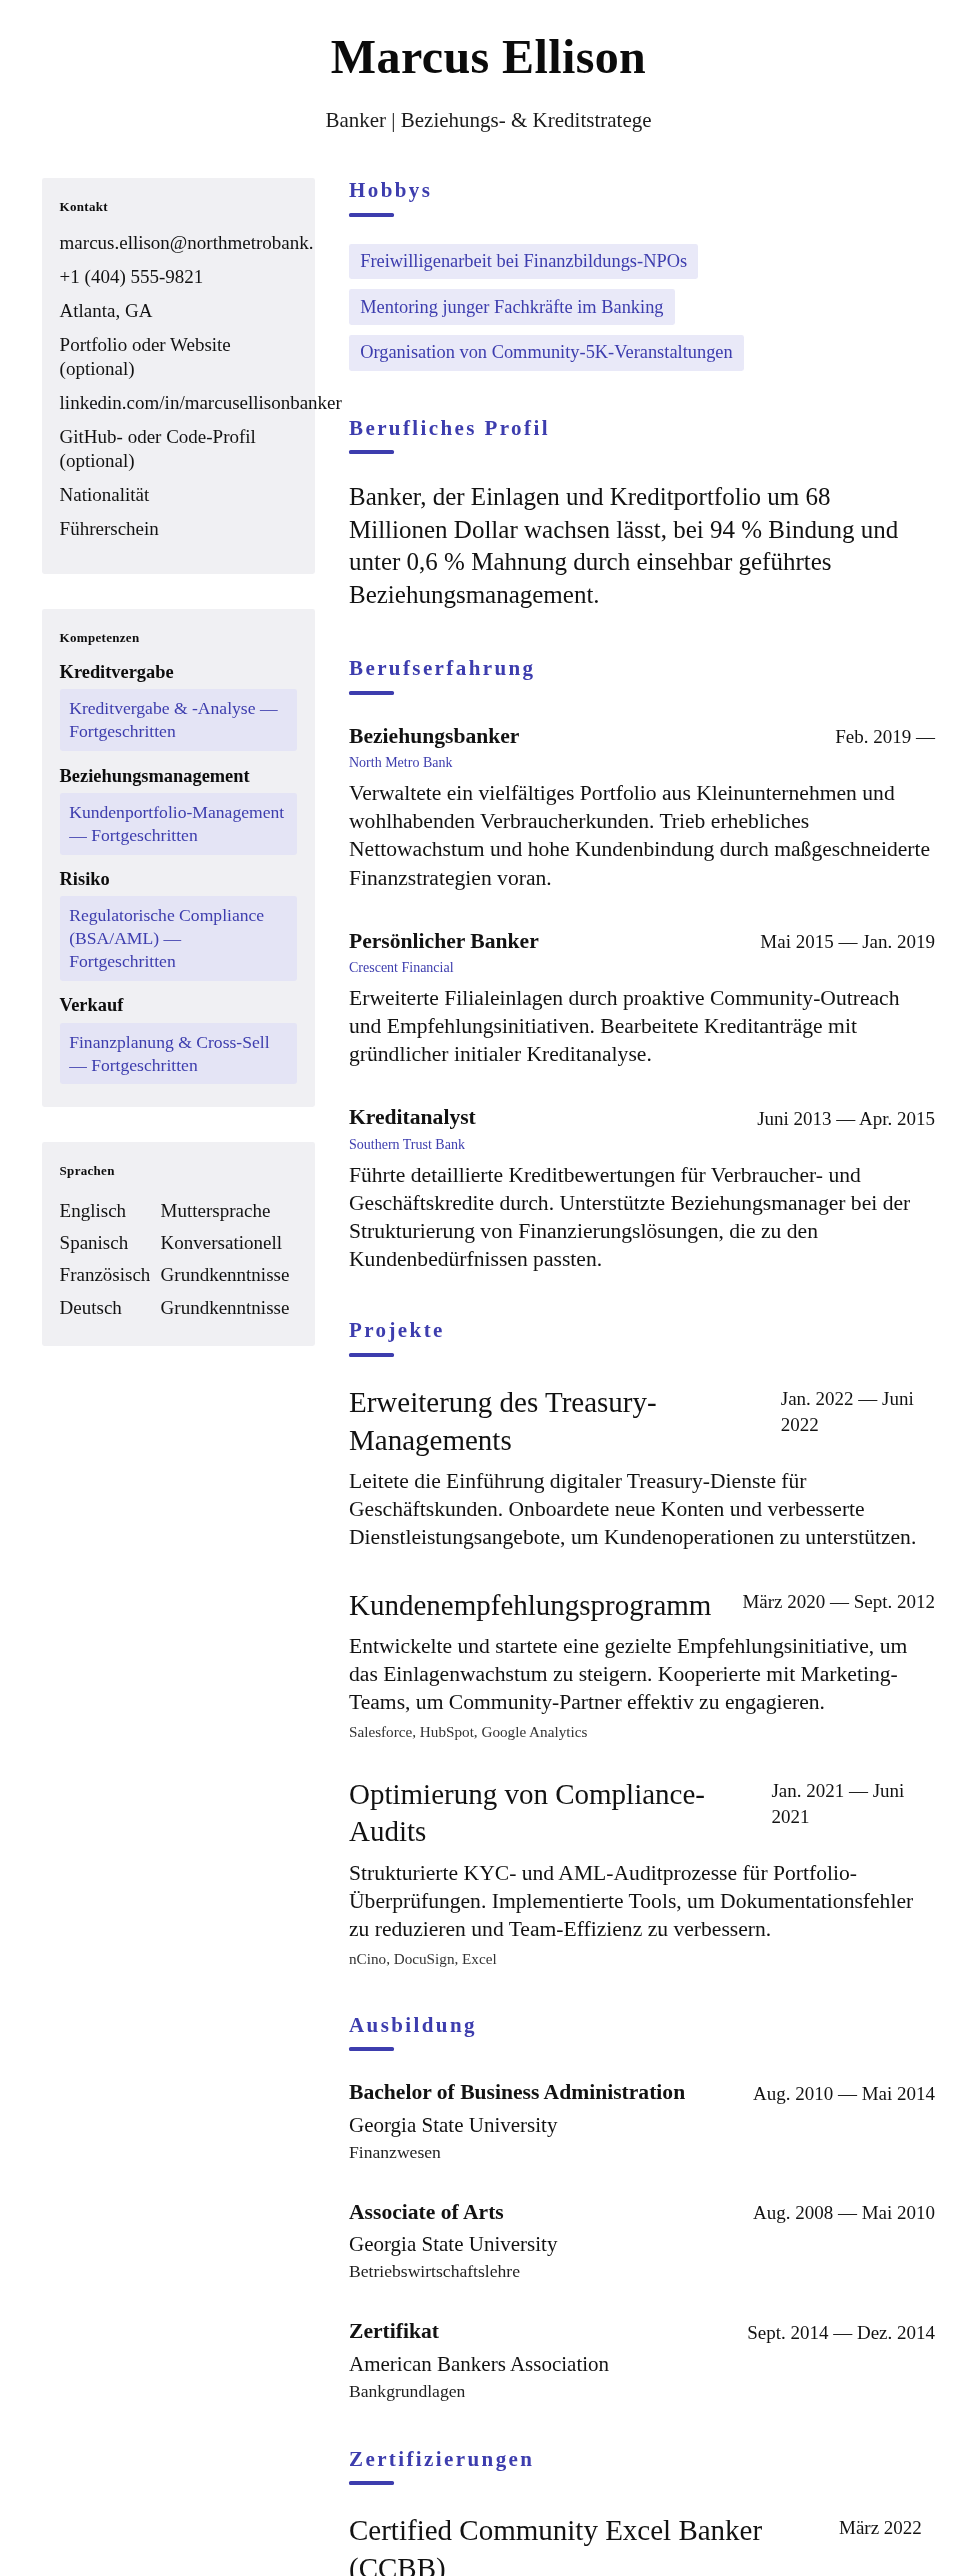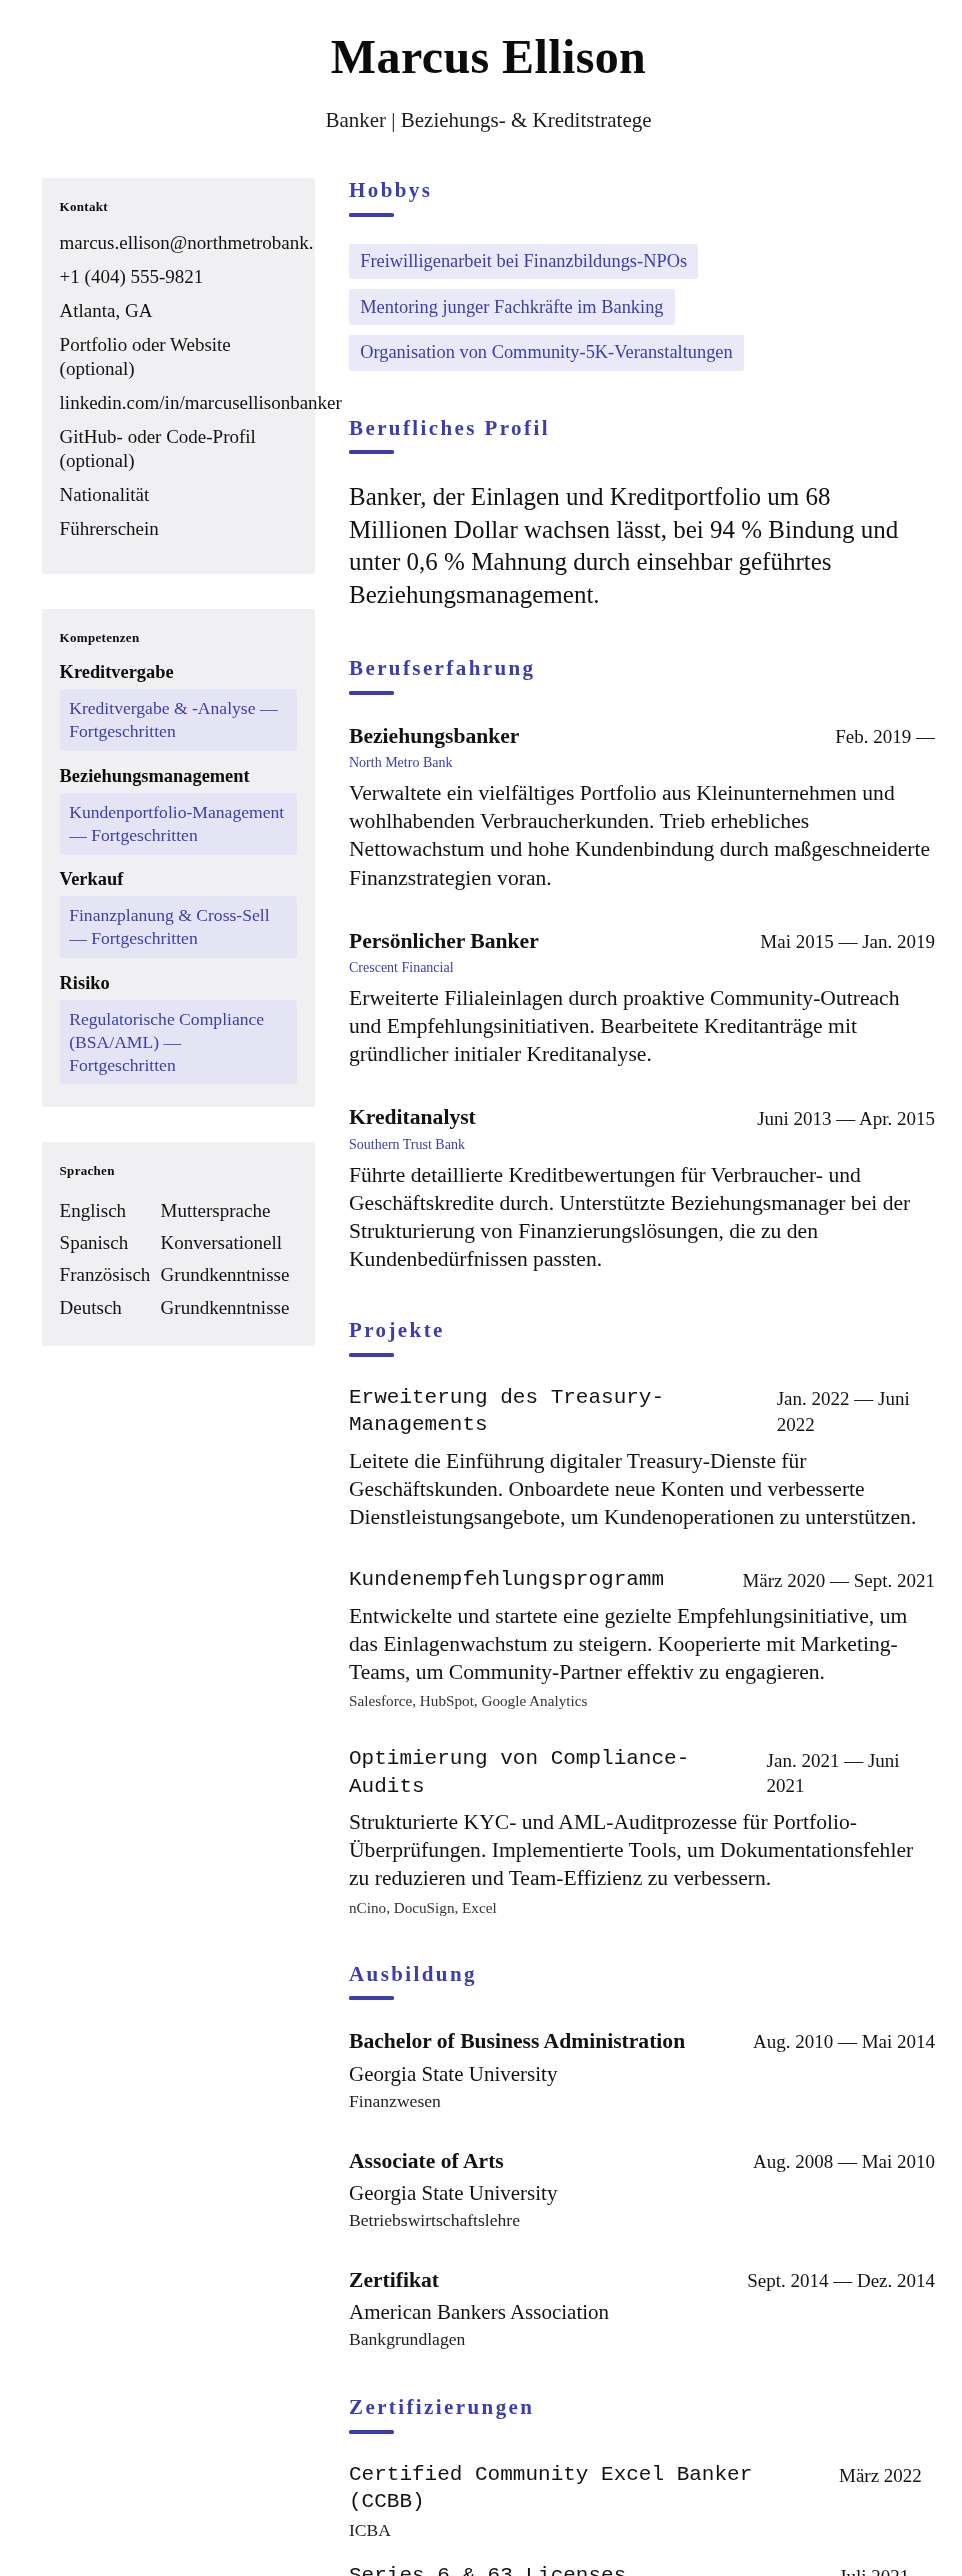--- a/index.html
+++ b/index.html
@@ -56,21 +56,21 @@
     font-size:18.4px; padding:7.2px 11.2px; border-radius:2.4px; margin-bottom:10.4px;
   }
 
   
   .profile-text { font-size:25px; line-height:1.3; }
 
   
   .entry { margin-bottom:35px; }
   .entry-head { display:flex; gap:19px; }
   .role, .degree { flex:1 1 auto; font-size:21.6px; font-weight:700; line-height:1.3; }
-  .pname, .cname { flex:1 1 auto; font-size:21px; font-weight:400; line-height:1.3;font-family:Liberation Mono, monospace; }
+  .pname, .cname { flex:1 1 auto; font-size:29px; font-weight:400; line-height:1.3; }
   .date {
     flex:0 1 auto; min-width:96px;
     font-size:19px; line-height:1.35; text-align:left;
     padding-top:2.4px; color:#121212;
   }
   .company { margin-top:5.6px; font-size:14px; color:var(--accent,#3d3dae); }
   .desc { margin-top:8px; font-size:21.6px; font-weight:400; line-height:1.3; }
   .tools { margin-top:6.4px; font-size:15.2px; color:#333333; }
   .school { margin-top:6.4px; font-size:21px; }
   .field, .issuer { margin-top:4px; font-size:17.6px; color:#222222; }
@@ -106,26 +106,26 @@
         <h2>Kompetenzen</h2>
         <div class="skill-group">
           <div class="skill-cat">Kreditvergabe</div>
           <div class="skill-pill">Kreditvergabe &amp; -Analyse — Fortgeschritten</div>
         </div>
         <div class="skill-group">
           <div class="skill-cat">Beziehungsmanagement</div>
           <div class="skill-pill">Kundenportfolio-Management — Fortgeschritten</div>
         </div>
         <div class="skill-group">
+          <div class="skill-cat">Risiko</div>
+          <div class="skill-pill">Regulatorische Compliance (BSA/AML) — Fortgeschritten</div>
+        </div>
+        <div class="skill-group">
           <div class="skill-cat">Verkauf</div>
           <div class="skill-pill">Finanzplanung &amp; Cross-Sell — Fortgeschritten</div>
-        </div>
-        <div class="skill-group">
-          <div class="skill-cat">Risiko</div>
-          <div class="skill-pill">Regulatorische Compliance (BSA/AML) — Fortgeschritten</div>
         </div>
       </section>
 
       <section class="side-box">
         <h2>Sprachen</h2>
         <div class="lang-row">
           <span>Englisch</span>
           <span>Muttersprache</span>
         </div>
         <div class="lang-row">
@@ -210,21 +210,21 @@
           <div class="entry-head">
             <div class="pname">Erweiterung des Treasury-Managements</div>
             <div class="date">Jan. 2022 — Juni 2022</div>
           </div>
           <p class="desc">Leitete die Einführung digitaler Treasury-Dienste für Geschäftskunden. Onboardete neue Konten und verbesserte Dienstleistungsangebote, um Kundenoperationen zu unterstützen.</p>
         </article>
 
         <article class="entry">
           <div class="entry-head">
             <div class="pname">Kundenempfehlungsprogramm</div>
-            <div class="date">März 2020 — Sept. 2021</div>
+            <div class="date">März 2020 — Sept. 2012</div>
           </div>
           <p class="desc">Entwickelte und startete eine gezielte Empfehlungsinitiative, um das Einlagenwachstum zu steigern. Kooperierte mit Marketing-Teams, um Community-Partner effektiv zu engagieren.</p>
           <div class="tools">Salesforce, HubSpot, Google Analytics</div>
         </article>
 
         <article class="entry">
           <div class="entry-head">
             <div class="pname">Optimierung von Compliance-Audits</div>
             <div class="date">Jan. 2021 — Juni 2021</div>
           </div>

